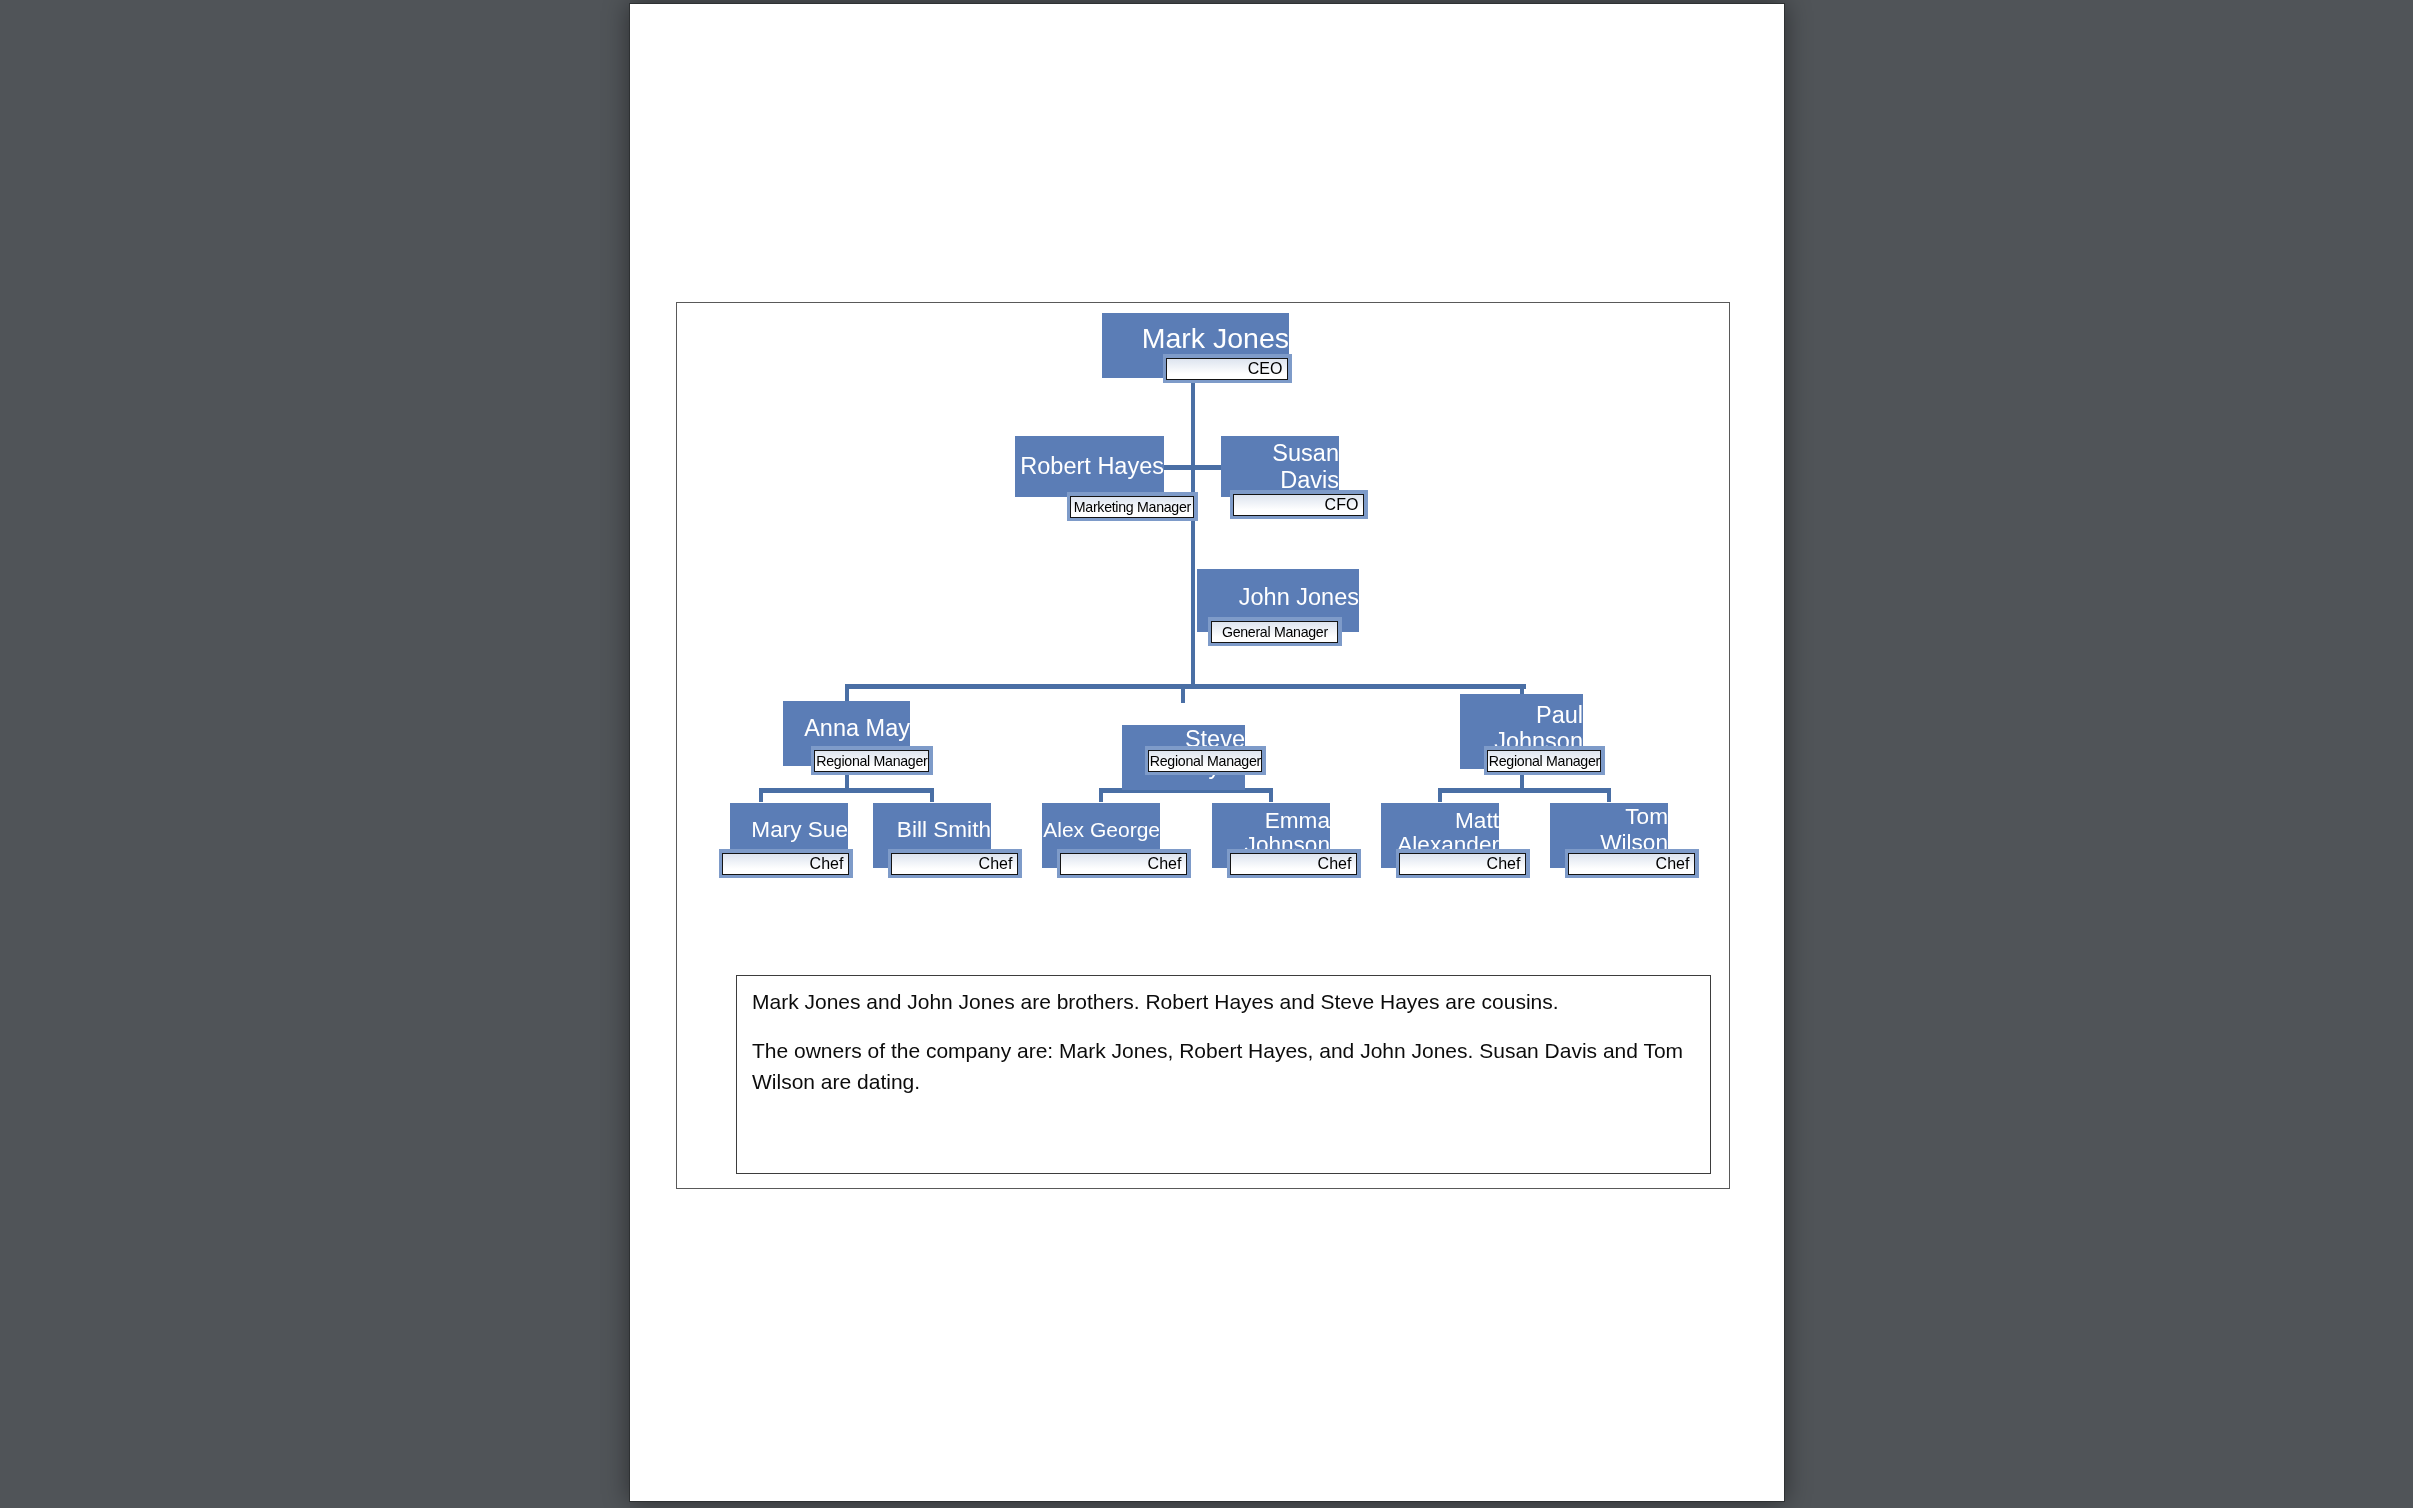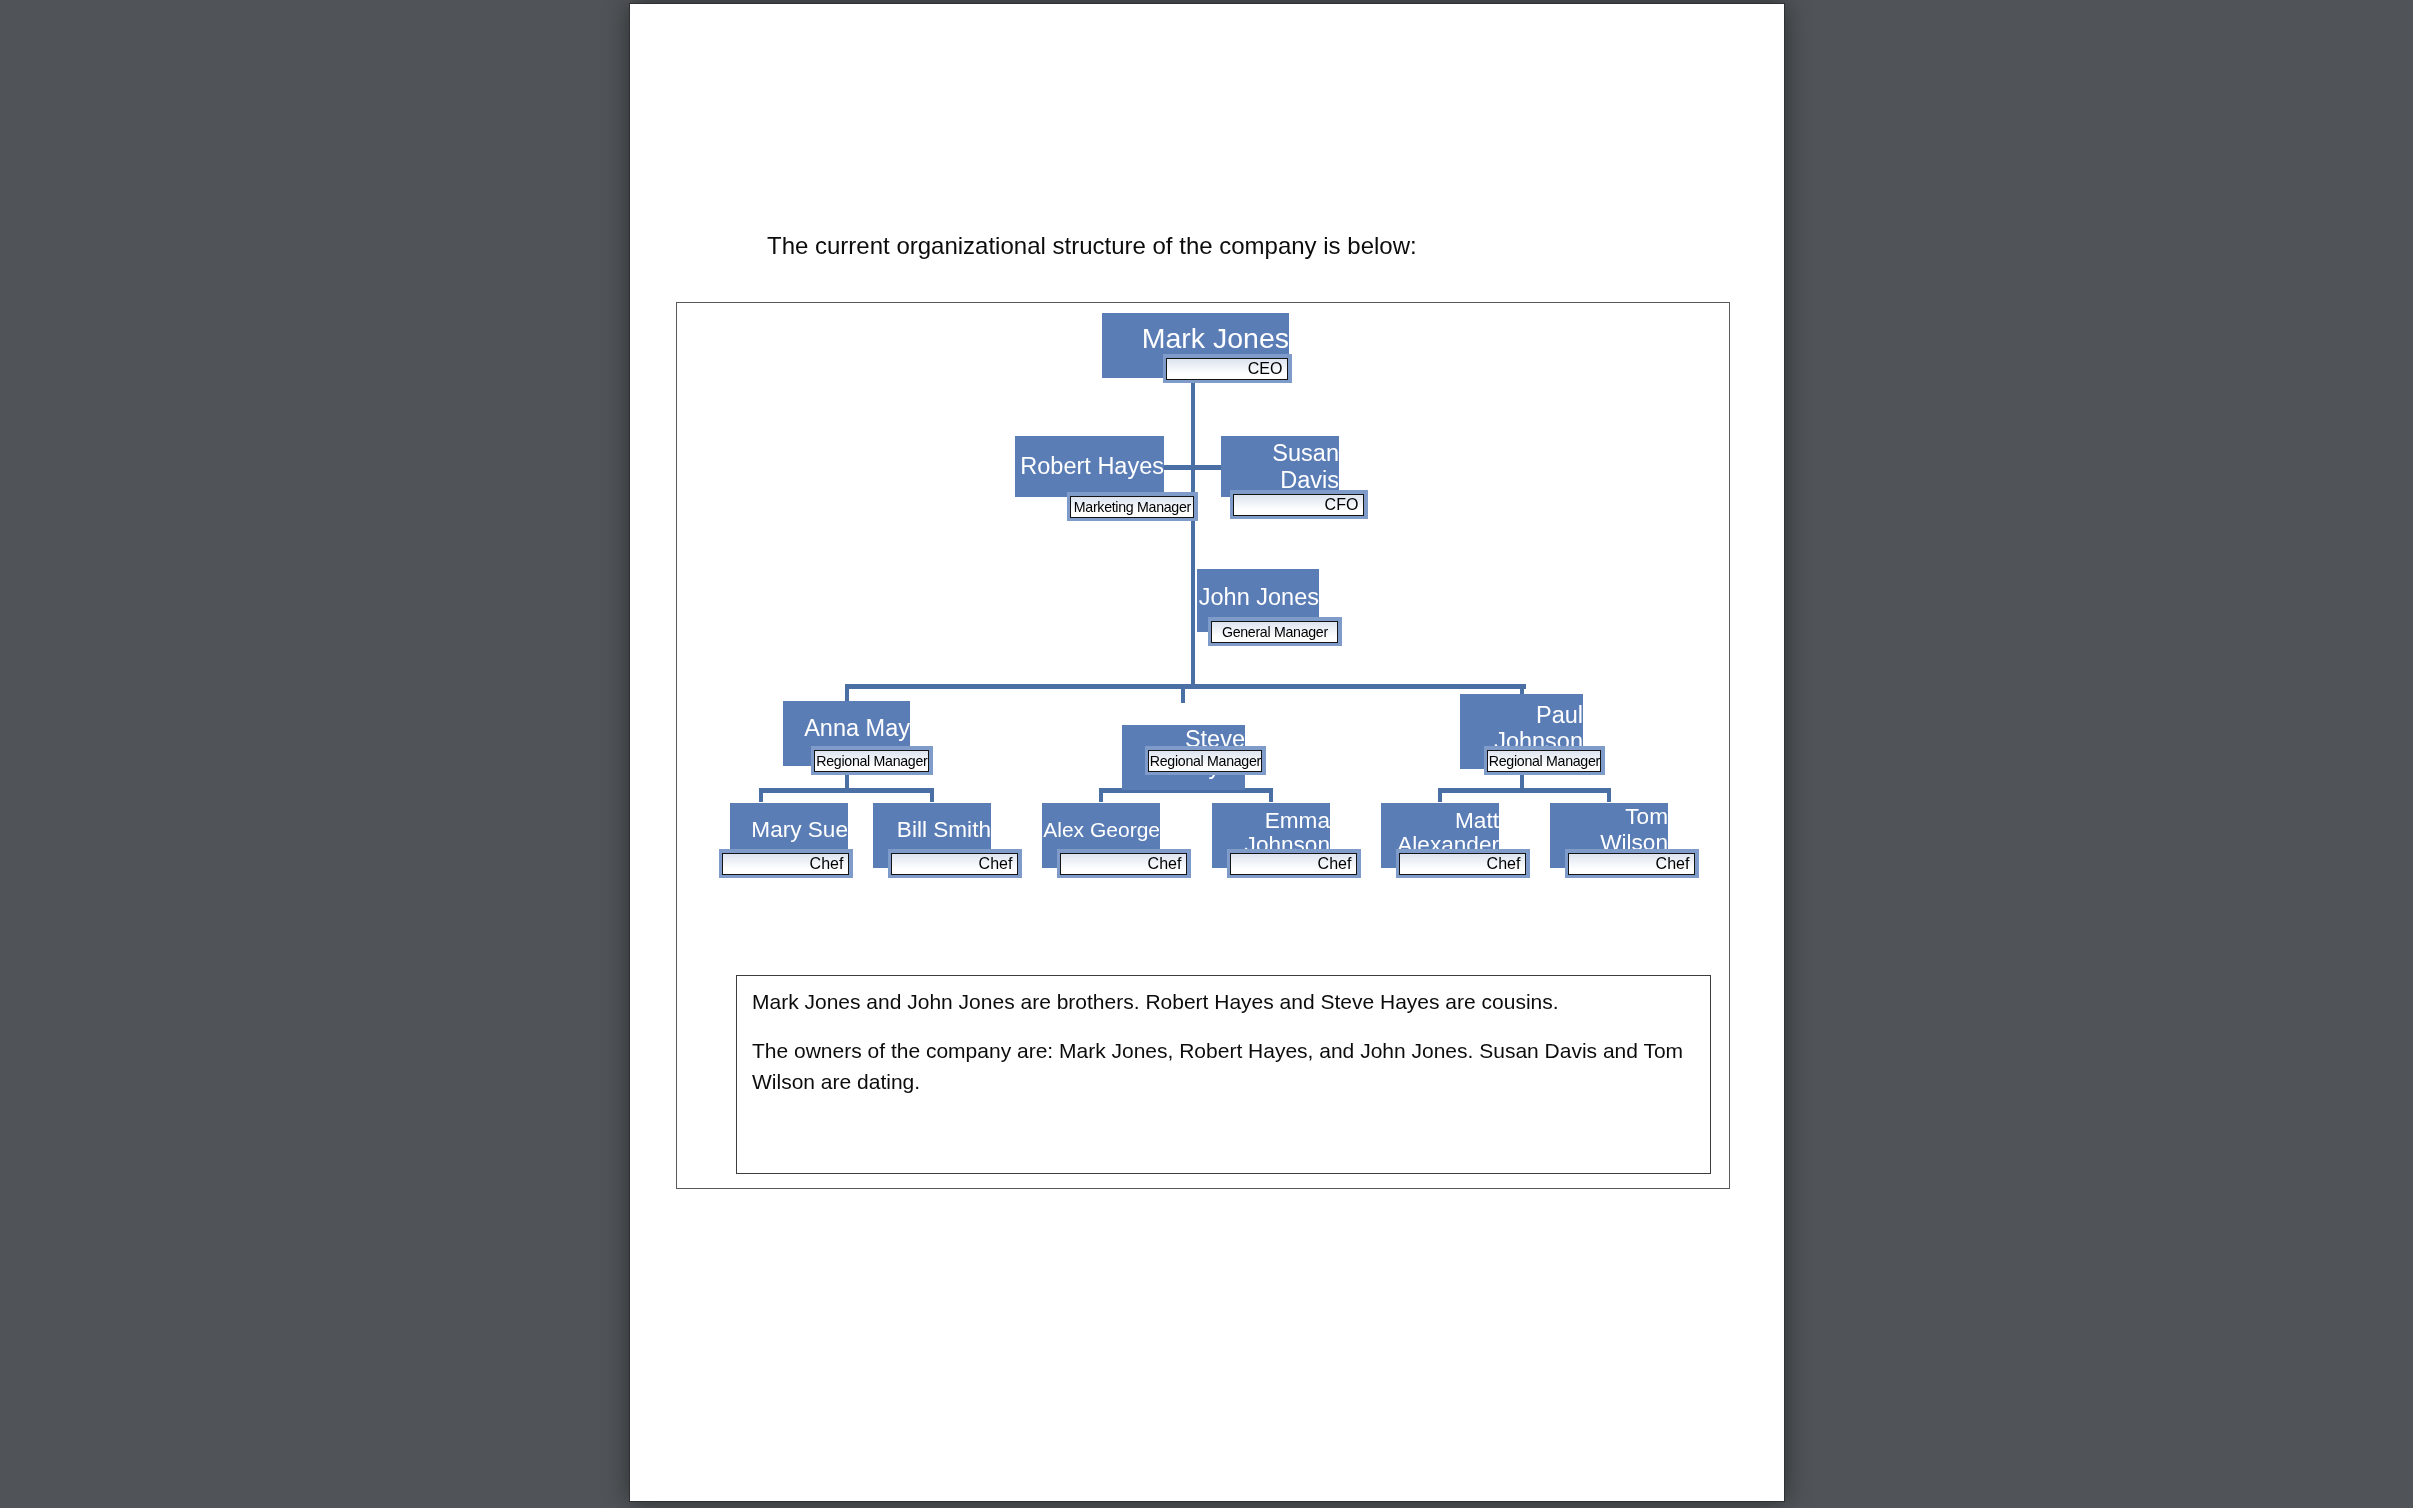--- a/index.html
+++ b/index.html
@@ -45,21 +45,20 @@
     padding:10px 15px;color:#0c0c0c;
   }
   .notes-box p{margin:0 0 17.6px 0;font-size:21px;line-height:31px;}
 </style>
 </head>
 <body>
 
 <div class="screen">
   <div class="paper">
 
-    <div class="intro">The current organizational structure of the company is below:</div>
 
     <div class="chart-frame"></div>
 
     <div class="c" style="left:561px;top:374px;width:4.2px;height:308px;"></div>
     <div class="c" style="left:534px;top:461px;width:57px;height:4.2px;"></div>
     <div class="c" style="left:215px;top:680px;width:681px;height:4.2px;"></div>
     <div class="c" style="left:215px;top:680px;width:4.2px;height:18.4px;"></div>
     <div class="c" style="left:551px;top:680px;width:4.2px;height:18.4px;"></div>
     <div class="c" style="left:890px;top:680px;width:4.2px;height:11px;"></div>
     <div class="c" style="left:215px;top:764px;width:4.2px;height:21px;"></div>
@@ -77,21 +76,21 @@
 
     <div class="person" style="left:472px;top:309px;width:187px;height:65px;font-size:28.5px;padding-bottom:15px;">
       <span class="pname">Mark Jones</span>
     </div>
     <div class="person" style="left:385px;top:432px;width:149px;height:61px;font-size:23.5px;">
       <span class="pname">Robert Hayes</span>
     </div>
     <div class="person" style="left:591px;top:432px;width:118px;height:61px;font-size:23.5px;">
       <span class="pname">Susan Davis</span>
     </div>
-    <div class="person" style="left:567px;top:565px;width:122px;height:63px;font-size:23.5px;padding-bottom:6.7px;">
+    <div class="person" style="left:567px;top:565px;width:162px;height:63px;font-size:23.5px;padding-bottom:6.7px;">
       <span class="pname">John Jones</span>
     </div>
     <div class="person" style="left:153px;top:697px;width:127px;height:65px;font-size:23.5px;padding-bottom:10px;">
       <span class="pname">Anna May</span>
     </div>
     <div class="person" style="left:492px;top:697px;width:123px;height:65px;font-size:23.5px;padding-bottom:10px;margin-top:24px;">
       <span class="pname">Steve Hayes</span>
     </div>
     <div class="person" style="left:830px;top:690px;width:123px;height:75px;font-size:23.5px;line-height:26px;padding-bottom:8.4px;">
       <span class="pname">Paul Johnson</span>

